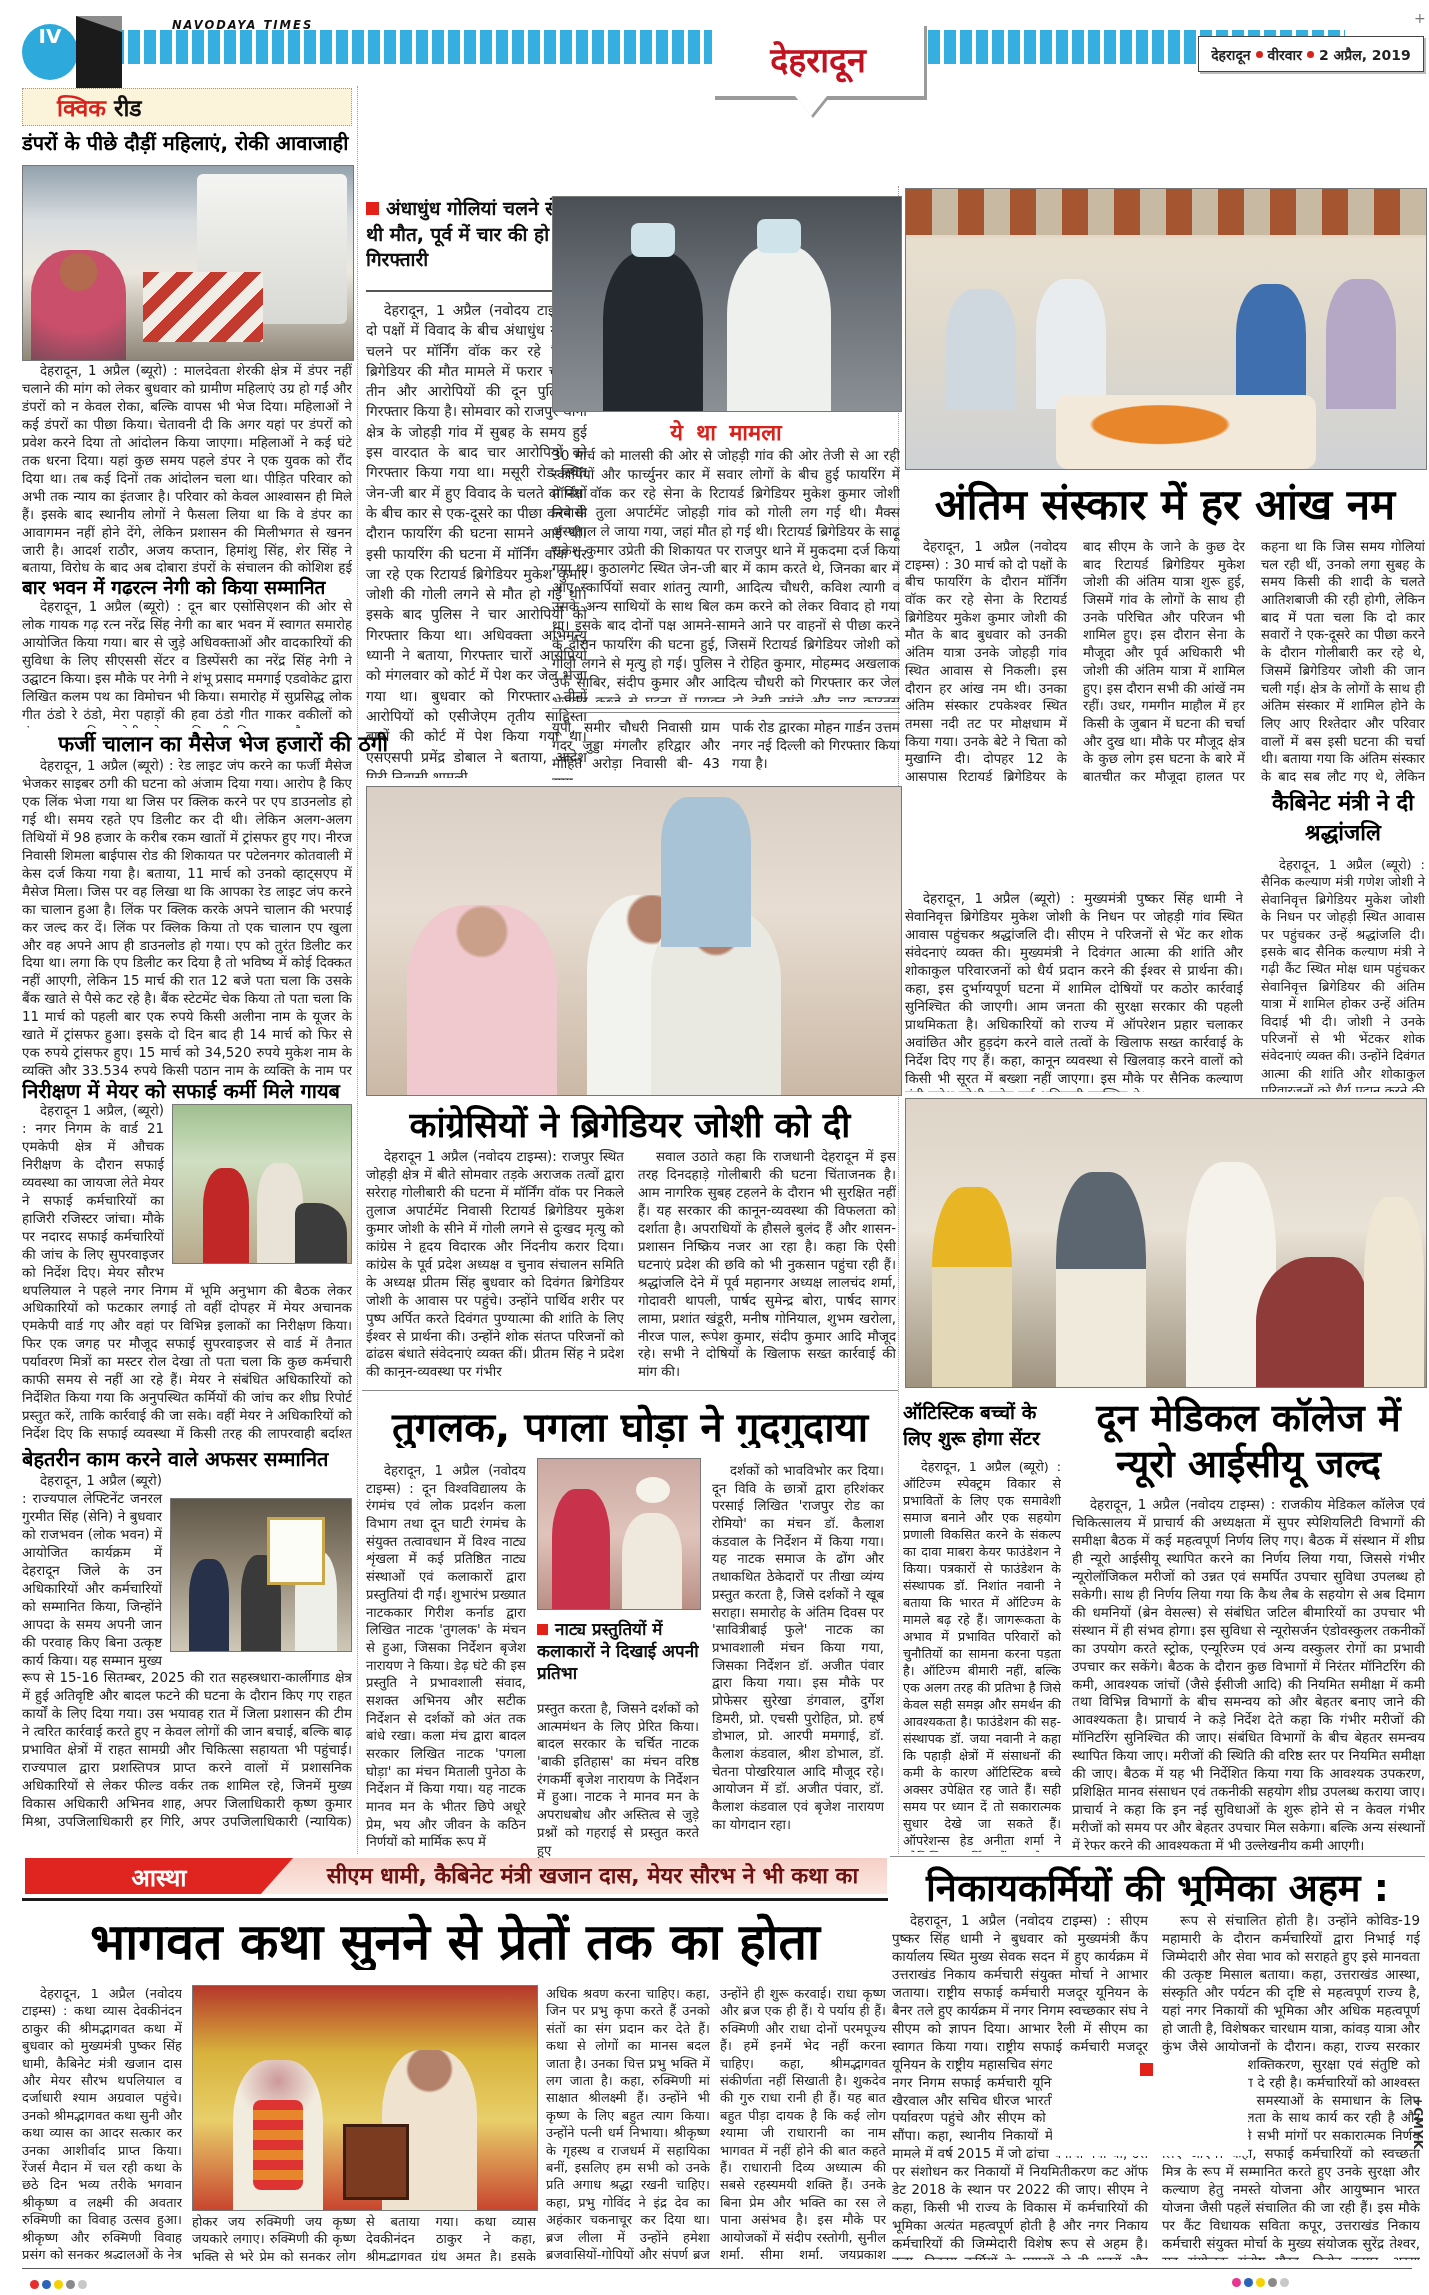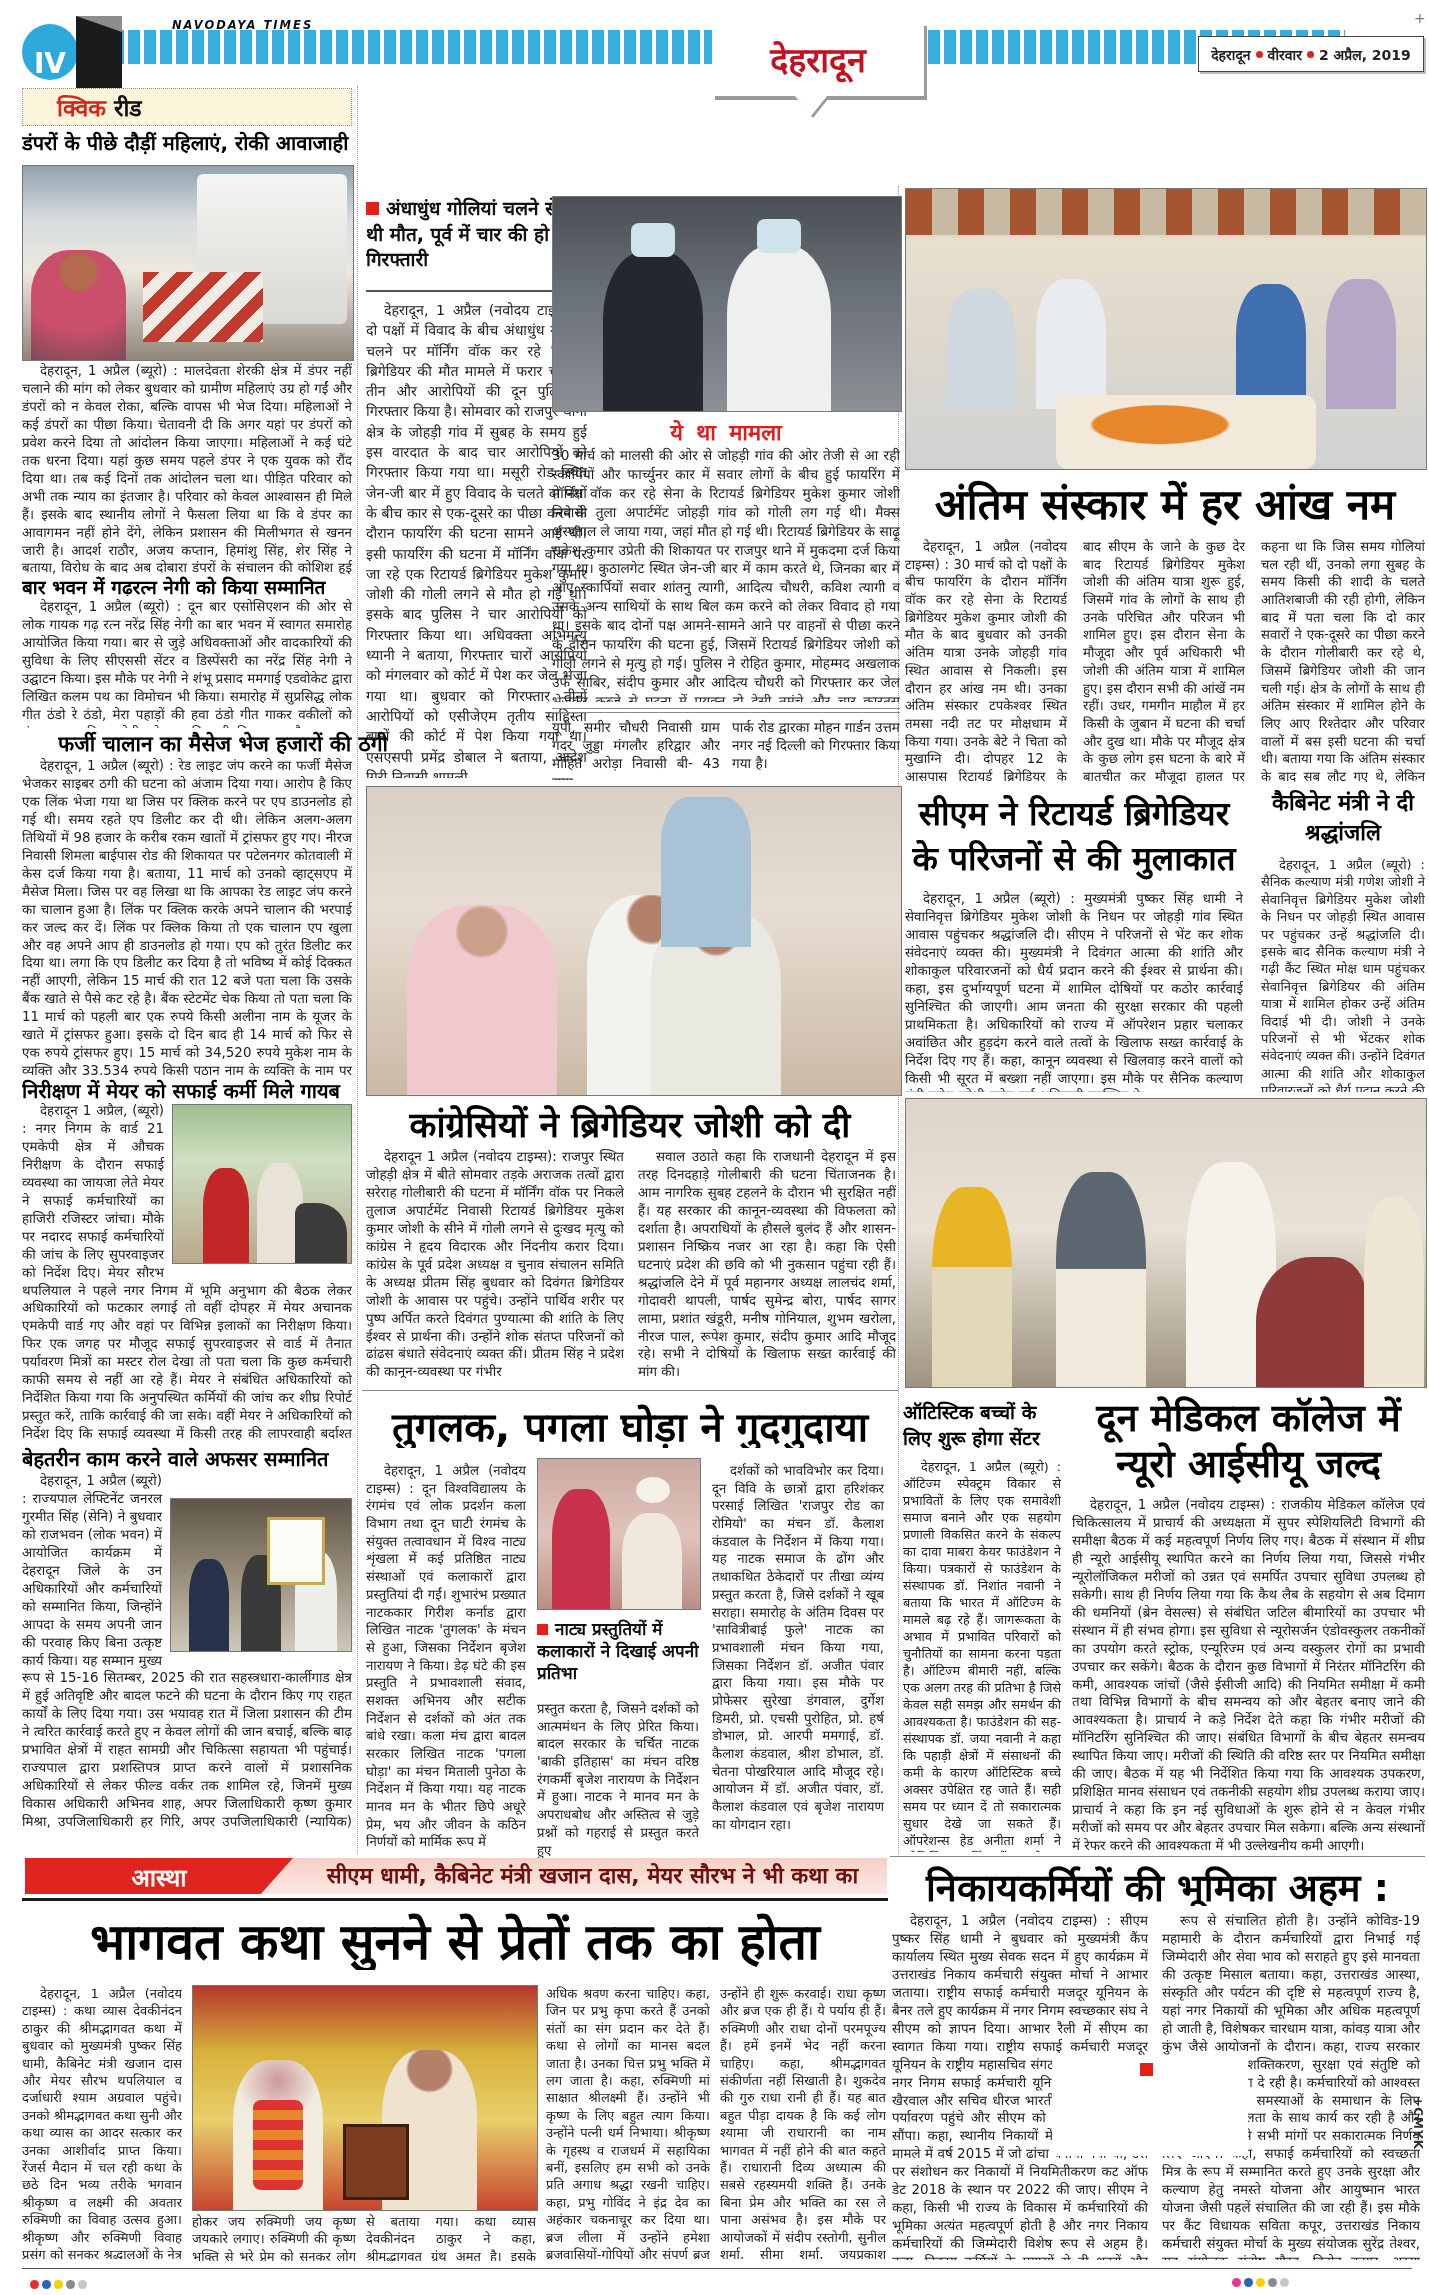--- a/index.html
+++ b/index.html
@@ -16,22 +16,22 @@
   .red-square{display:inline-block;width:13px;height:13px;background:#e32119;margin-right:7px;}
   .vrule{position:absolute;width:0;border-left:1px dotted #9a9a9a;}
   .hrule{position:absolute;height:0;border-top:1px solid #8a8a8a;}
   .hrule.dark{border-top:3px solid #1a1a1a;}
   .hrule.double{border-top:1px solid #8a8a8a;border-bottom:1px solid #8a8a8a;height:3px;}
   .dots span{display:inline-block;width:9px;height:9px;border-radius:50%;margin-right:3px;}
   
   .band{position:absolute;left:80px;top:30px;width:1265px;height:34px;
         background:repeating-linear-gradient(90deg,#35aee0 0 12px,#ffffff 12px 16px);}
   .iv-circle{position:absolute;left:22px;top:24px;width:56px;height:56px;border-radius:50%;
-             background:#2ea9dc;color:#fff;font-weight:800;font-size:28px;display:flex;
-             align-items:flex-end;justify-content:center;}
+             background:#2ea9dc;color:#fff;font-weight:800;font-size:20px;display:flex;
+             align-items:flex-start;justify-content:center;}
   .black-corner{position:absolute;left:76px;top:16px;width:46px;height:80px;background:#1b1b1b;}
   .black-corner:after{content:"";position:absolute;right:0;top:0;border-style:solid;
              border-width:0 46px 16px 0;border-color:transparent #8c8c8c transparent transparent;}
   .masthead{position:absolute;left:90px;top:28px;width:218px;height:66px;background:#b30f1d;
             color:#fff;font-weight:800;font-size:33px;display:flex;align-items:center;
             justify-content:center;box-shadow:inset 0 0 0 3px #b30f1d, inset 0 -6px 0 #ffffff22;}
   .nav-times{position:absolute;left:172px;top:18px;font-size:11.5px;font-weight:700;
              letter-spacing:2px;color:#111;font-style:italic;}
   .city-tab{position:absolute;left:712px;top:22px;width:212px;height:74px;background:#fff;
             box-shadow:3px 4px 0 #9a9a9a;display:flex;align-items:center;justify-content:center;
@@ -168,21 +168,20 @@
     <div style="position:absolute;left:130px;bottom:60px;width:70px;height:130px;background:#e9ecef;border-radius:40% 40% 0 0;"></div>
     <div style="position:absolute;right:120px;bottom:60px;width:70px;height:125px;background:#3f6fae;border-radius:40% 40% 0 0;"></div>
     <div style="position:absolute;right:30px;bottom:60px;width:70px;height:130px;background:#b4a8c6;border-radius:40% 40% 0 0;"></div>
     <div style="position:absolute;left:150px;bottom:0;width:260px;height:74px;background:radial-gradient(ellipse at 40% 40%,#e8862c 0 30%,#f3e9da 32% 100%);border-radius:12px;"></div>
   </div>
   <div class="abs hl center" style="left:905px;top:474px;width:520px;height:56px;font-size:42px;">अंतिम संस्कार में हर आंख नम</div>
   <div class="abs body-text" style="left:905px;top:538px;width:162px;height:246px;font-size:13.2px;">देहरादून, 1 अप्रैल (नवोदय टाइम्स) : 30 मार्च को दो पक्षों के बीच फायरिंग के दौरान मॉर्निंग वॉक कर रहे सेना के रिटायर्ड ब्रिगेडियर मुकेश कुमार जोशी की मौत के बाद बुधवार को उनकी अंतिम यात्रा उनके जोहड़ी गांव स्थित आवास से निकली। इस दौरान हर आंख नम थी। उनका अंतिम संस्कार टपकेश्वर स्थित तमसा नदी तट पर मोक्षधाम में किया गया। उनके बेटे ने चिता को मुखाग्नि दी। दोपहर 12 के आसपास रिटायर्ड ब्रिगेडियर के आवास पर प्रदेश के मुख्यमंत्री पुष्कर सिंह धामी पहुंचे और दुख जताते हुए परिजनों को ढांढस बंधाया। इसके</div>
   <div class="abs body-text noindent" style="left:1083px;top:538px;width:162px;height:246px;font-size:13.2px;">बाद सीएम के जाने के कुछ देर बाद रिटायर्ड ब्रिगेडियर मुकेश जोशी की अंतिम यात्रा शुरू हुई, जिसमें गांव के लोगों के साथ ही उनके परिचित और परिजन भी शामिल हुए। इस दौरान सेना के मौजूदा और पूर्व अधिकारी भी जोशी की अंतिम यात्रा में शामिल हुए। इस दौरान सभी की आंखें नम रहीं। उधर, गमगीन माहौल में हर किसी के जुबान में घटना की चर्चा और दुख था। मौके पर मौजूद क्षेत्र के कुछ लोग इस घटना के बारे में बातचीत कर मौजूदा हालत पर चिंता व्यक्त कर रहे थे। मसूरी एलबीएस से रिटायर्ड एक व्यक्ति का</div>
   <div class="abs body-text noindent" style="left:1261px;top:538px;width:164px;height:246px;font-size:13.2px;">कहना था कि जिस समय गोलियां चल रही थीं, उनको लगा सुबह के समय किसी की शादी के चलते आतिशबाजी की रही होगी, लेकिन बाद में पता चला कि दो कार सवारों ने एक-दूसरे का पीछा करने के दौरान गोलीबारी कर रहे थे, जिसमें ब्रिगेडियर जोशी की जान चली गई। क्षेत्र के लोगों के साथ ही अंतिम संस्कार में शामिल होने के लिए आए रिश्तेदार और परिवार वालों में बस इसी घटना की चर्चा थी। बताया गया कि अंतिम संस्कार के बाद सब लौट गए थे, लेकिन बेटे ने कुछ देर बाद लौटने के लिए कहा और कुछ समय के लिए वहीं रुके रहे।</div>
 
-  <div class="abs hl center" style="left:905px;top:792px;width:338px;height:92px;font-size:33px;line-height:1.35;">सीएम ने रिटायर्ड ब्रिगेडियर के परिजनों से की मुलाकात</div>
   <div class="abs body-text" style="left:905px;top:890px;width:338px;height:202px;">देहरादून, 1 अप्रैल (ब्यूरो) : मुख्यमंत्री पुष्कर सिंह धामी ने सेवानिवृत्त ब्रिगेडियर मुकेश जोशी के निधन पर जोहड़ी गांव स्थित आवास पहुंचकर श्रद्धांजलि दी। सीएम ने परिजनों से भेंट कर शोक संवेदनाएं व्यक्त की। मुख्यमंत्री ने दिवंगत आत्मा की शांति और शोकाकुल परिवारजनों को धैर्य प्रदान करने की ईश्वर से प्रार्थना की। कहा, इस दुर्भाग्यपूर्ण घटना में शामिल दोषियों पर कठोर कार्रवाई सुनिश्चित की जाएगी। आम जनता की सुरक्षा सरकार की पहली प्राथमिकता है। अधिकारियों को राज्य में ऑपरेशन प्रहार चलाकर अवांछित और हुड़दंग करने वाले तत्वों के खिलाफ सख्त कार्रवाई के निर्देश दिए गए हैं। कहा, कानून व्यवस्था से खिलवाड़ करने वालों को किसी भी सूरत में बख्शा नहीं जाएगा। इस मौके पर सैनिक कल्याण मंत्री गणेश जोशी समेत कई अधिकारी उपस्थित थे।</div>
 
   <div class="abs hl center" style="left:1261px;top:788px;width:164px;height:64px;font-size:22px;line-height:1.35;">कैबिनेट मंत्री ने दी श्रद्धांजलि</div>
   <div class="abs body-text" style="left:1261px;top:856px;width:164px;height:236px;font-size:13px;">देहरादून, 1 अप्रैल (ब्यूरो) : सैनिक कल्याण मंत्री गणेश जोशी ने सेवानिवृत्त ब्रिगेडियर मुकेश जोशी के निधन पर जोहड़ी स्थित आवास पर पहुंचकर उन्हें श्रद्धांजलि दी। इसके बाद सैनिक कल्याण मंत्री ने गढ़ी कैंट स्थित मोक्ष धाम पहुंचकर सेवानिवृत्त ब्रिगेडियर की अंतिम यात्रा में शामिल होकर उन्हें अंतिम विदाई भी दी। जोशी ने उनके परिजनों से भी भेंटकर शोक संवेदनाएं व्यक्त की। उन्होंने दिवंगत आत्मा की शांति और शोकाकुल परिवारजनों को धैर्य प्रदान करने की ईश्वर से प्रार्थना भी की।</div>
 
   <div class="photo" style="left:905px;top:1098px;width:520px;height:288px;background:linear-gradient(180deg,#ded4c8 0%,#e9e2d6 45%,#9f937f 100%);">
     <div style="position:absolute;left:26px;bottom:0;width:80px;height:200px;background:linear-gradient(180deg,#e8b524 0 40%,#e3d8b8 40% 100%);border-radius:40% 40% 0 0;"></div>
     <div style="position:absolute;left:150px;bottom:0;width:90px;height:215px;background:linear-gradient(180deg,#5b6670 0 45%,#efeadb 45% 100%);border-radius:40% 40% 0 0;"></div>
     <div style="position:absolute;left:280px;bottom:0;width:90px;height:225px;background:#f4f2ea;border-radius:40% 40% 0 0;"></div>
     <div style="position:absolute;right:60px;bottom:0;width:110px;height:130px;background:#8e3b3a;border-radius:50% 30% 0 0;"></div>

